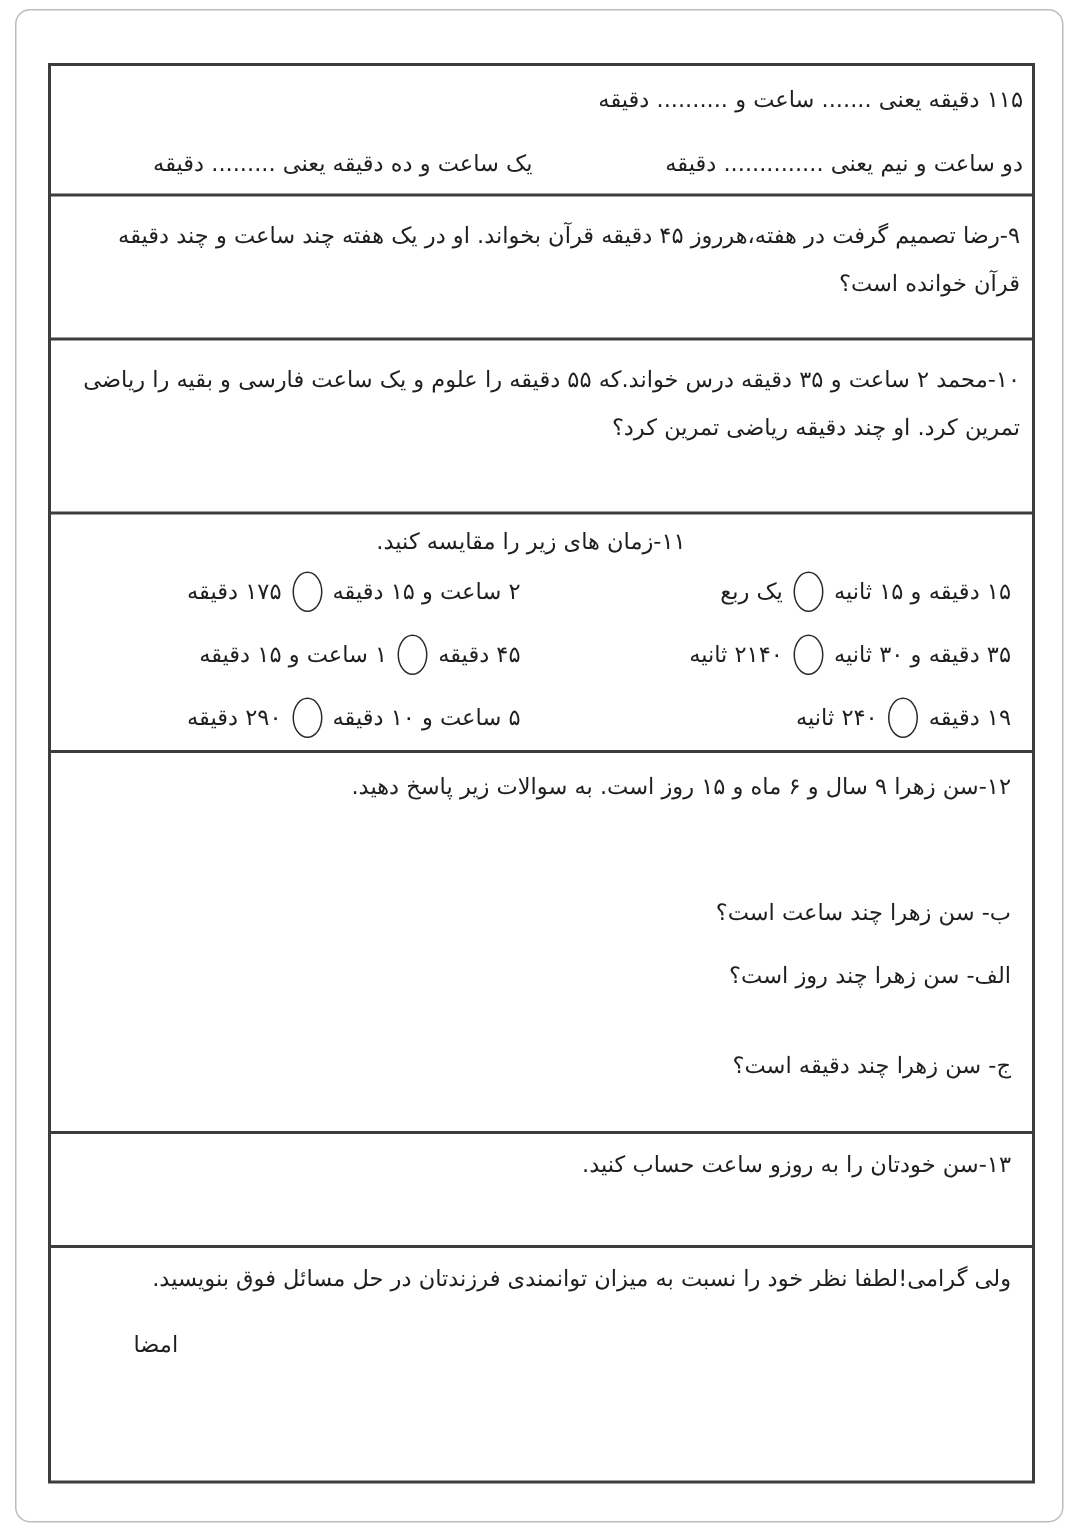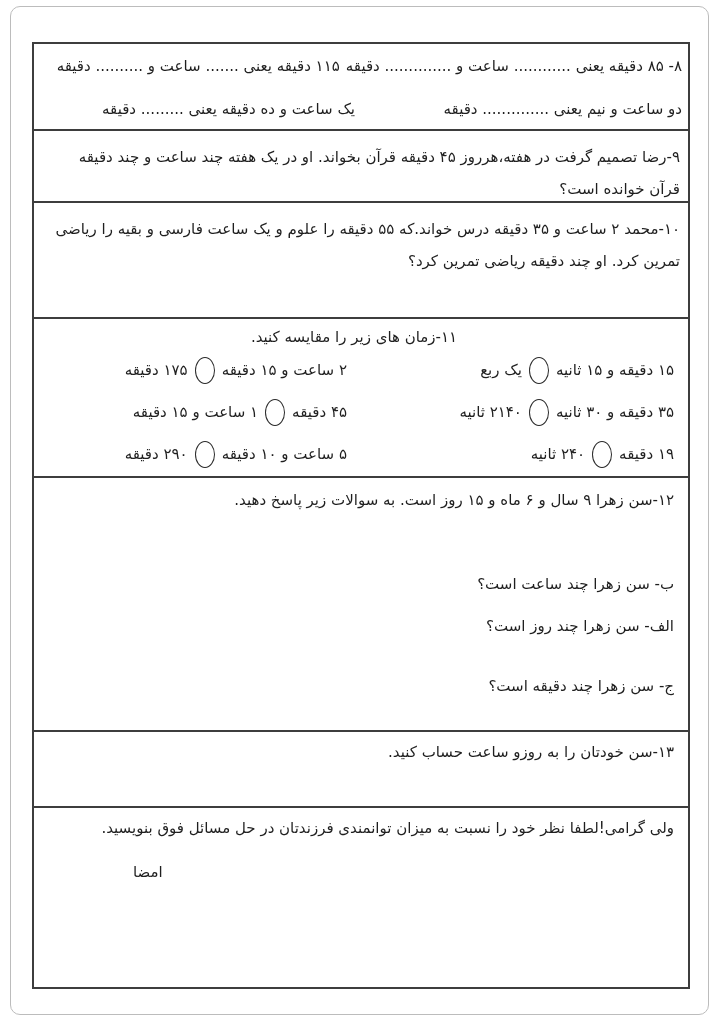--- a/index.html
+++ b/index.html
@@ -23,29 +23,29 @@
     left: 21px; top: 35px;
     width: 658px; height: 947px;
     border: 2px solid #3d3d3d;
     direction: rtl;
     display: flex;
     flex-direction: column;
     font-size: 15px;
     line-height: 24px;
   }
   .row { flex: 0 0 auto; border-bottom: 2px solid #3d3d3d; overflow: hidden; }
-  .row:last-child { border-bottom: none; flex: 1 1 auto; padding-left: 44px; }
+  .row:last-child { border-bottom: none; flex: 1 1 auto; }
 
   
   .row-q8 { height: 87px; padding-top: 10px; }
   .q8-line { display: grid; grid-template-columns: 1fr 1fr; margin-bottom: 19px; }
   .q8-cell { padding-right: 6px; white-space: nowrap; }
 
   
-  .row-q9 { height: 72px; text-align: right; }
+  .row-q9 { height: 96px; text-align: right; }
   .row-q10 { height: 116px; }
   .qpara { margin: 0; padding: 10px 8px 0 10px; line-height: 32px; }
 
   
   .row-q11 { height: 159px; }
   .q11-title { padding: 6px 14px 0 0; text-align: center; }
   .cmp-row { display: grid; grid-template-columns: 1fr 1fr; align-items: center; height: 42px; }
   .cmp-cell { padding-right: 14px; white-space: nowrap; display: flex; align-items: center; }
   .circle {
     display: inline-block; flex: 0 0 auto;
@@ -73,21 +73,20 @@
   .signature { margin: 20px 0 0 0; text-align: left; padding-left: 55px; }
 </style>
 </head>
 <body>
 
 <div class="page">
   <div class="sheet">
 
     <section class="row row-q8">
       <div class="q8-line">
-        <div class="q8-cell">۸- ۸۵ دقیقه یعنی ............ ساعت و .............. دقیقه</div>
         <div class="q8-cell">۱۱۵ دقیقه یعنی ....... ساعت و .......... دقیقه</div>
       </div>
       <div class="q8-line">
         <div class="q8-cell">دو ساعت و نیم یعنی .............. دقیقه</div>
         <div class="q8-cell">یک ساعت و ده دقیقه یعنی ......... دقیقه</div>
       </div>
     </section>
 
     <section class="row row-q9">
       <p class="qpara">۹-رضا تصمیم گرفت در هفته،هرروز ۴۵ دقیقه قرآن بخواند. او در یک هفته چند ساعت و چند دقیقه قرآن خوانده است؟</p>

